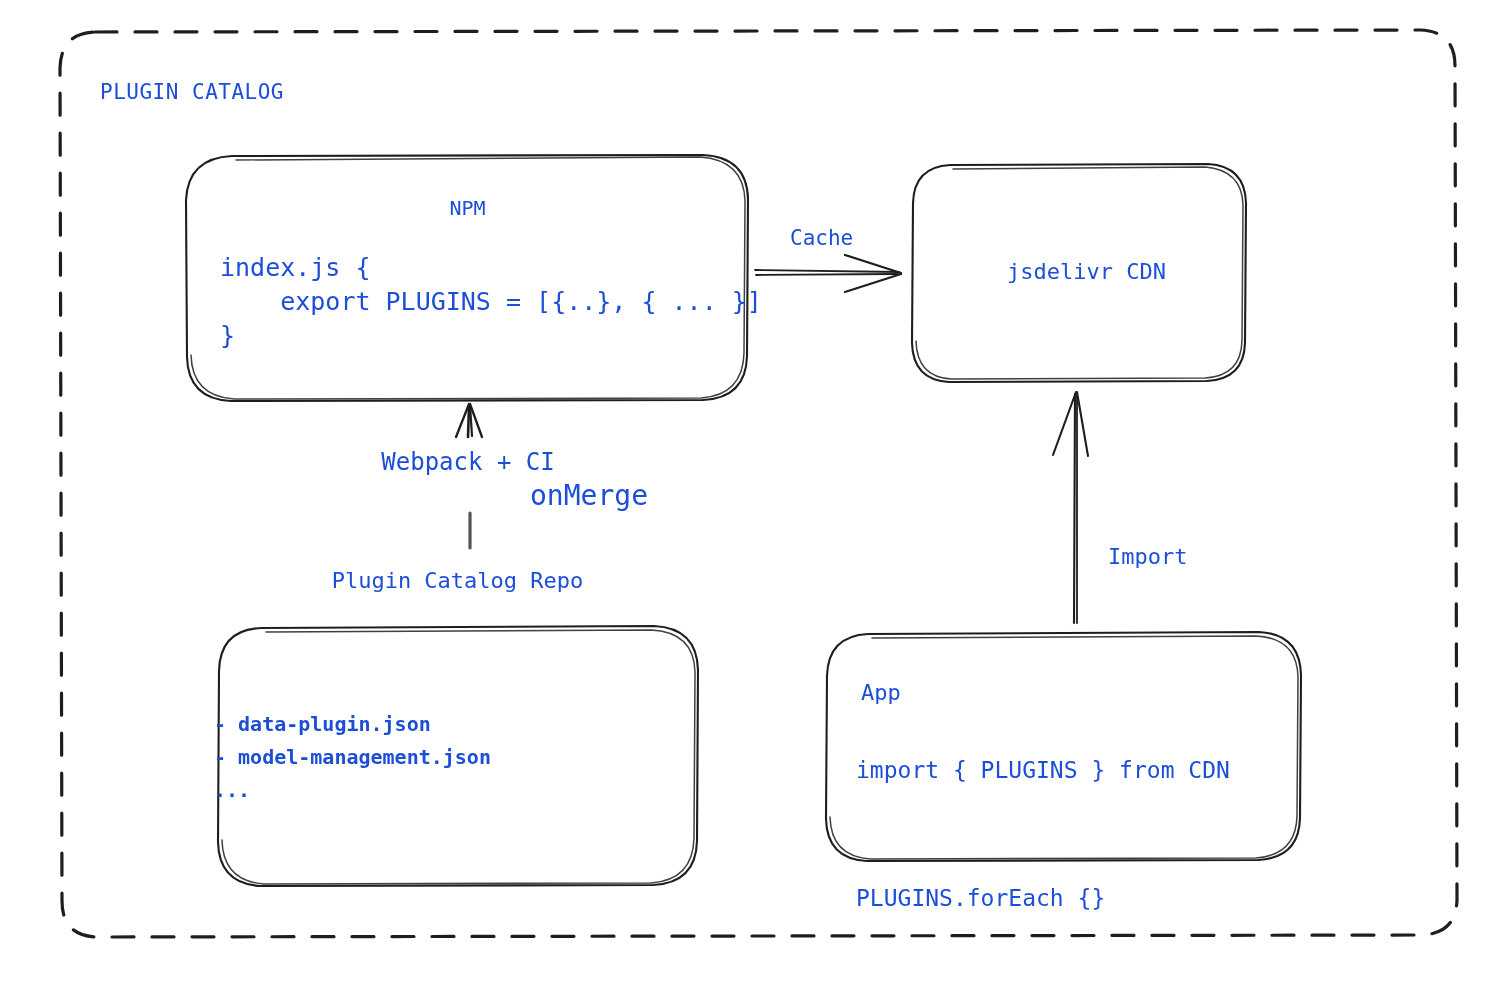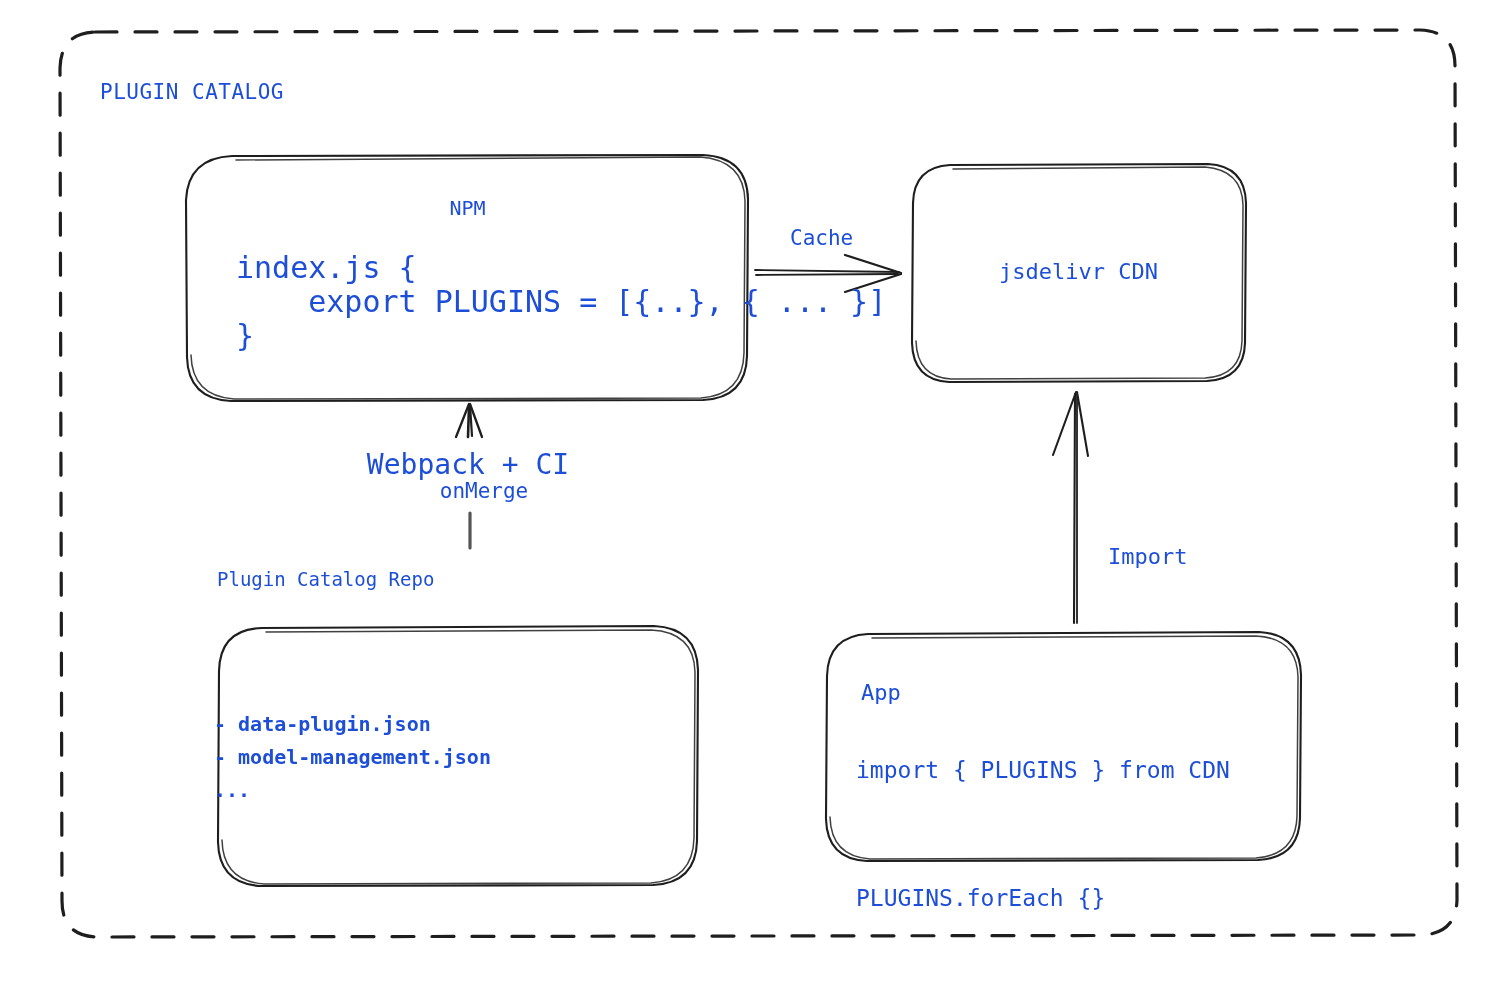--- a/index.html
+++ b/index.html
@@ -36,60 +36,61 @@
   }
 
   
   #npm-title {
     left: 185px; top: 196px;
     width: 565px;
     text-align: center;
     font-size: 20px;
   }
   #npm-code {
-    left: 236px; top: 251px;
-    font-size: 30px;
+    left: 220px; top: 251px;
+    font-size: 25px;
     line-height: 34px;
   }
 
   
   #cdn-title {
     left: 912px; top: 259px;
     width: 333px;
     text-align: center;
     font-size: 22px;
+    padding-left: 8px;
   }
 
   
   #cache-label {
     left: 790px; top: 199px;
     font-size: 21px;
     margin-top: 27px;
   }
 
   
   #webpack-l1 {
     left: 288px; top: 448px;
     width: 360px;
     text-align: center;
-    font-size: 28px;
+    font-size: 24px;
   }
   #webpack-l2 {
-    left: 304px; top: 479px;
+    left: 288px; top: 479px;
     width: 360px;
-    text-align: center;
-    font-size: 21px;
+    text-align: right;
+    font-size: 28px;
   }
 
   
   #repo-label {
     left: 217px; top: 568px;
     width: 481px;
-    text-align: left;
-    font-size: 19px;
+    text-align: center;
+    font-size: 22px;
   }
   #repo-code {
     left: 214px; top: 708px;
     font-size: 20px;
     line-height: 33px;
     font-weight: bold;
   }
 
   
   #app-title {

